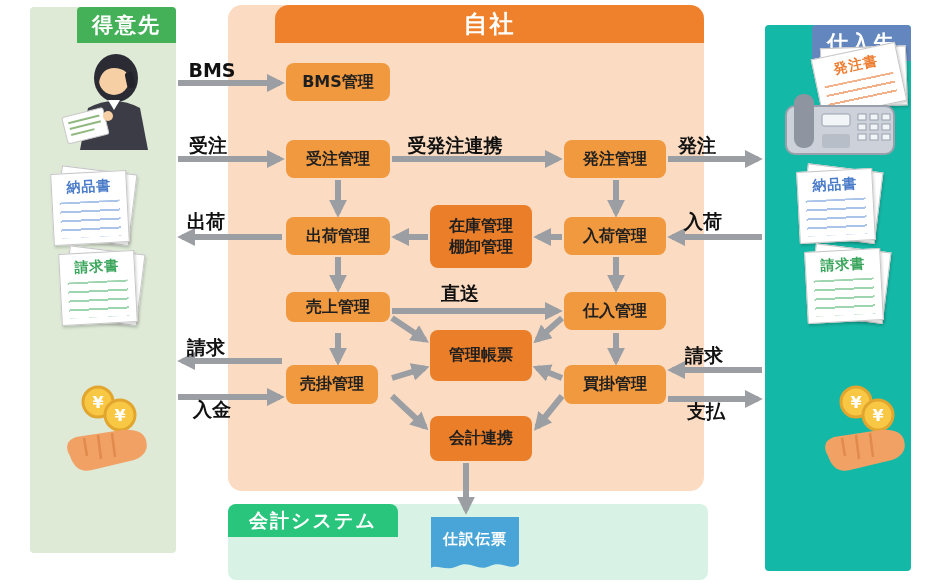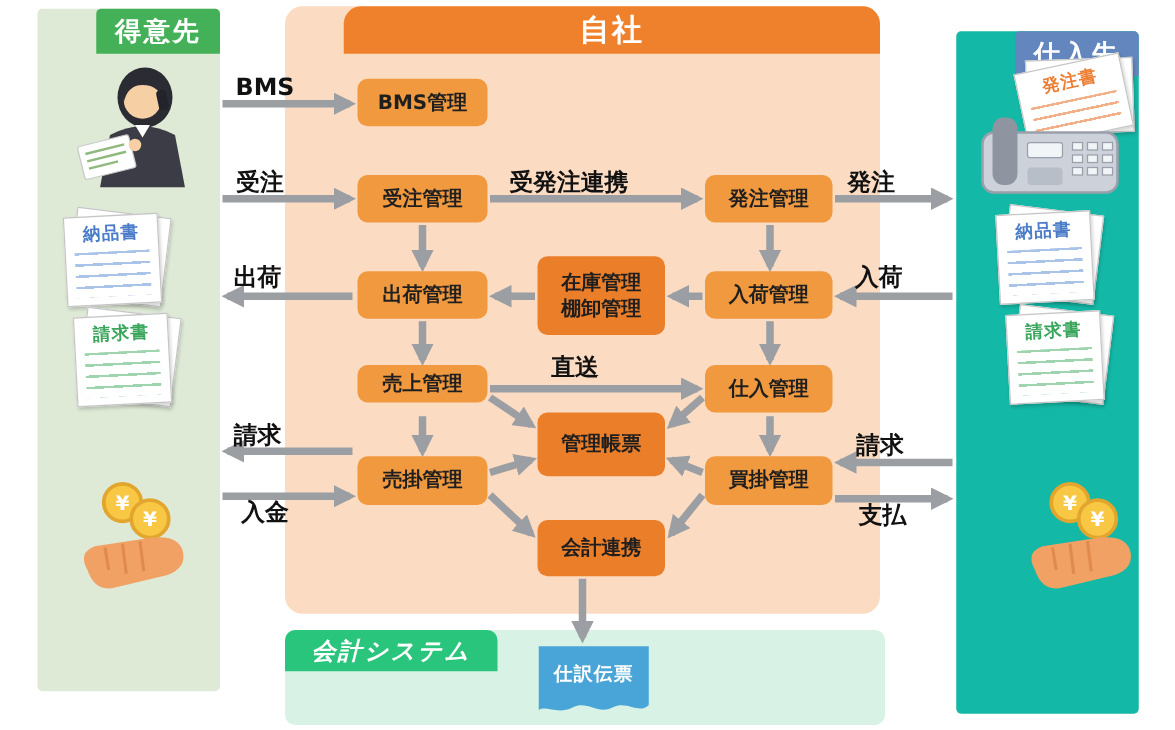--- a/index.html
+++ b/index.html
@@ -15,21 +15,21 @@
   .panel-header {
     display:flex; align-items:center; justify-content:center;
     color:#fff; font-weight:bold; letter-spacing:2px;
   }
   .panel-customer { left:30px; top:7px; width:146px; height:546px; background:#dee9d6; }
   .panel-customer .panel-header { height:36px; font-size:21px; background:#44b158; border-radius:4px 4px 0 0; }
   .panel-supplier { left:765px; top:25px; width:146px; height:546px; background:#14b8a6; }
   .panel-supplier .panel-header { height:36px; font-size:21px; background:#6386be; border-radius:4px 4px 0 0; }
   .panel-company { left:228px; top:5px; width:476px; height:486px; background:#fbdcc3; border-radius:14px; }
   .panel-company .panel-header { height:38px; font-size:24px; background:#f0812c; border-radius:14px 14px 0 0; }
-  .panel-accounting { left:228px; top:504px; width:480px; height:76px; background:#d8f3e5; border-radius:8px;font-style:italic; }
+  .panel-accounting { left:228px; top:504px; width:480px; height:76px; background:#d8f3e5; border-radius:8px; }
   .accounting-tab {
     position:absolute; left:0; top:0; width:170px; height:33px; background:#29c57c;
     border-radius:8px 8px 0 0; display:flex; align-items:center; justify-content:center;
     color:#fff; font-weight:bold; font-size:19px; letter-spacing:2px;
   }
 
   
   .module {
     position:absolute; z-index:3; background:#f1993f; border-radius:8px;
     display:flex; flex-direction:column; align-items:center; justify-content:center;
@@ -149,21 +149,21 @@
   </div>
   <div class="module" style="left:286px;top:292px;width:104px;height:30px">
     <span>売上管理</span>
   </div>
   <div class="module" style="left:564px;top:292px;width:102px;height:38px">
     <span>仕入管理</span>
   </div>
   <div class="module deep" style="left:430px;top:330px;width:102px;height:51px">
     <span>管理帳票</span>
   </div>
-  <div class="module" style="left:286px;top:365px;width:104px;height:39px">
+  <div class="module" style="left:286px;top:365px;width:92px;height:39px">
     <span>売掛管理</span>
   </div>
   <div class="module" style="left:564px;top:365px;width:102px;height:39px">
     <span>買掛管理</span>
   </div>
   <div class="module deep" style="left:430px;top:416px;width:102px;height:45px">
     <span>会計連携</span>
   </div>
 
   <div class="panel panel-supplier">

